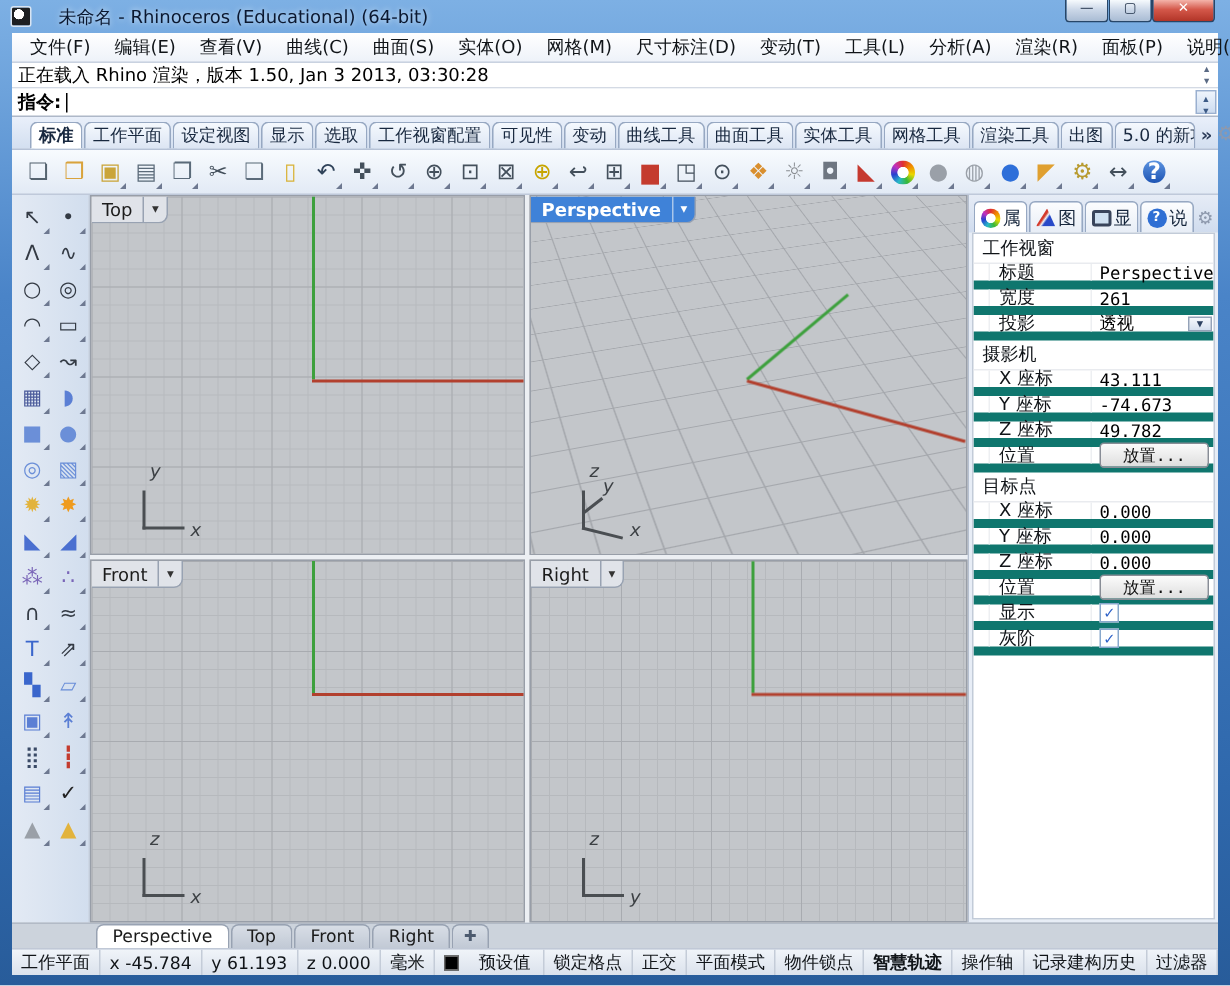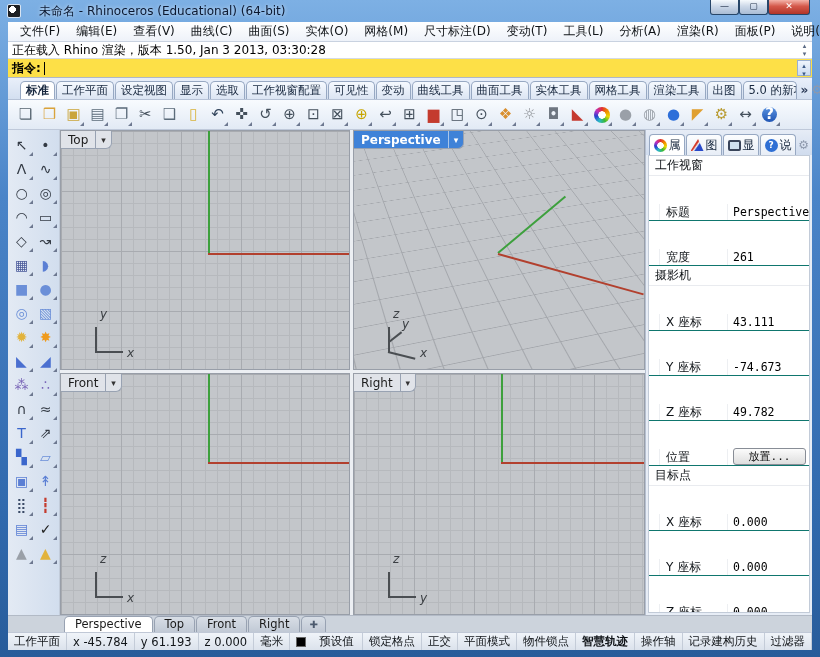--- a/index.html
+++ b/index.html
@@ -14,21 +14,21 @@
   .wbtn{width:29px;height:15px;border:1px solid #274668;border-top:none;background:linear-gradient(#f6fafd,#ccd8e8 45%,#a9bcd4);border-radius:0 0 3px 3px;font-size:9px;line-height:13px;text-align:center;color:#1b2c44;}
   .wbtn.close{width:42px;background:linear-gradient(#f4b4aa,#d4584a 45%,#b23528);color:#fff;}
 
   .client{position:absolute;left:8px;top:22px;width:804px;height:628px;background:#dfe7f2;display:flex;flex-direction:column;}
 
   .menubar{height:20px;background:linear-gradient(#ffffff,#eef2f9);border-bottom:1px solid #c9d2e0;display:flex;align-items:center;padding-left:4px;}
   .menu-item{padding:0 8px;color:#101418;white-space:nowrap;}
 
   .cmd-history{height:17px;background:#fff;border-bottom:1px solid #d4dae4;display:flex;align-items:center;padding-left:4px;color:#000;position:relative;white-space:nowrap;}
   .scrollcol{position:absolute;right:1px;top:0;width:13px;height:15px;display:flex;flex-direction:column;align-items:center;justify-content:space-between;color:#5a6a84;font-size:7px;}
-  .cmd-input{height:19px;background:#fde047;border-bottom:1px solid #aeb8c8;display:flex;align-items:center;padding-left:4px;font-weight:bold;position:relative;}
+  .cmd-input{height:19px;background:#ffffff;border-bottom:1px solid #aeb8c8;display:flex;align-items:center;padding-left:4px;font-weight:bold;position:relative;}
   .caret{width:1px;height:13px;background:#000;margin-left:3px;}
   .spinner{position:absolute;right:1px;top:1px;width:14px;height:16px;border:1px solid #9ab0d0;background:linear-gradient(#eef4fc,#cddcf0);display:flex;flex-direction:column;align-items:center;justify-content:space-between;font-size:7px;color:#3c5a86;padding:1px 0;}
 
   .tabstrip{height:22px;background:linear-gradient(#e9effa,#d3dff0);border-bottom:1px solid #b6c2d6;display:flex;align-items:flex-end;padding:0 3px 0 12px;}
   .ttab{height:18px;line-height:16px;padding:0 5px;background:linear-gradient(#f5f9fe,#dce5f3);border:1px solid #97a8c2;border-bottom:none;border-radius:5px 5px 0 0;font-size:11.5px;color:#18283f;margin-right:1px;white-space:nowrap;}
   .ttab.active{background:#fff;font-weight:bold;}
   .ttab.clip{max-width:54px;overflow:hidden;}
   .overflow-btn{font-weight:bold;color:#2c3c58;padding:0 3px 2px 3px;}
   .gearbtn{color:#8e99ad;font-size:13px;padding:0 2px 2px 0;}
 
@@ -84,21 +84,21 @@
   .ptab.active{background:#fff;}
   .pgear{margin-left:auto;color:#8e99ad;font-size:12px;padding-bottom:3px;}
   .pticon{flex:none;}
   .pticon.wheel{width:13px;height:13px;border-radius:50%;background:radial-gradient(circle,#fff 0 3px,transparent 3.5px),conic-gradient(#e03030,#f08a00,#ead800,#38b838,#28b8c8,#2840d0,#c030c0,#e03030);}
   .pticon.fin{width:13px;height:12px;background:linear-gradient(125deg,#d43b2c 42%,#f2f2f2 50%,#2849c8 58%);clip-path:polygon(0 100%,58% 0,100% 100%);}
   .pticon.monitor{width:13px;height:11px;border:2px solid #39445a;background:#cfe0f0;border-radius:2px;}
   .pticon.qmark{width:13px;height:13px;border-radius:50%;background:#2f6fd4;color:#fff;font-size:9px;font-weight:bold;display:flex;align-items:center;justify-content:center;font-style:normal;}
 
   .pgridarea{flex:1;background:#fff;border:1px solid #c2cbd8;margin:0 2px 2px 2px;overflow:hidden;}
   .psec{height:20px;display:flex;align-items:center;padding-left:6px;color:#101418;border-bottom:1px solid #e9ebef;}
-  .prow{display:flex;height:17px;align-items:stretch;border-bottom:1px solid #0f766e;margin-top:28px;}
+  .prow{display:flex;height:17px;align-items:stretch;border-bottom:6px solid #0f766e;}
   .prow .gut{width:11px;border-right:1px solid #edeff2;}
   .prow .lbl{width:68px;padding-left:6px;border-right:1px solid #edeff2;display:flex;align-items:center;color:#101418;}
   .prow .val{flex:1;padding-left:5px;display:flex;align-items:center;font-family:"DejaVu Sans Mono","Liberation Mono",monospace;font-size:11.5px;color:#000;min-width:0;}
   .dropbtn{width:16px;margin:1px 1px 1px auto;border:1px solid #94a2b8;background:linear-gradient(#f5f8fc,#d6e0ef);display:flex;align-items:center;justify-content:center;font-size:7px;color:#2c4060;flex:none;}
   .pbtn{flex:1;margin:1px 3px 2px 0;background:linear-gradient(#fbfbfb,#dedede);border:1px solid #888d96;border-radius:3px;display:flex;align-items:center;justify-content:center;font-size:11px;color:#111;}
   .browsebtn{width:17px;margin:1px 2px 2px auto;background:linear-gradient(#fbfbfb,#dcdcdc);border:1px solid #888d96;border-radius:2px;display:flex;align-items:center;justify-content:center;font-size:9px;flex:none;}
   .cb{width:13px;height:13px;align-self:center;border:1px solid #88a8cc;background:#fff;color:#2e62c8;font-size:11px;line-height:11px;text-align:center;font-weight:bold;}
 
   .vptabs{height:17px;background:#ccd3dc;border-top:1px solid #b2bac6;display:flex;align-items:flex-end;padding-left:56px;}
   .vtab{height:16px;line-height:15px;padding:0 10px;background:linear-gradient(#d8dee6,#c1c9d5);border:1px solid #98a2b2;border-bottom:none;border-radius:5px 5px 0 0;margin-right:1px;font-size:11.5px;color:#1a1a1a;white-space:nowrap;}
@@ -639,20 +639,28 @@
           <div class="prow">
             <span class="gut"></span>
             <span class="lbl">标题</span>
             <span class="val">Perspective</span>
           </div>
           <div class="prow">
             <span class="gut"></span>
             <span class="lbl">宽度</span>
             <span class="val">261</span>
           </div>
+          <div class="prow">
+            <span class="gut"></span>
+            <span class="lbl">投影</span>
+            <span class="val">
+              <span>透视</span>
+              <span class="dropbtn">▼</span>
+            </span>
+          </div>
 
           <div class="psec">摄影机</div>
           <div class="prow">
             <span class="gut"></span>
             <span class="lbl">X 座标</span>
             <span class="val">43.111</span>
           </div>
           <div class="prow">
             <span class="gut"></span>
             <span class="lbl">Y 座标</span>

